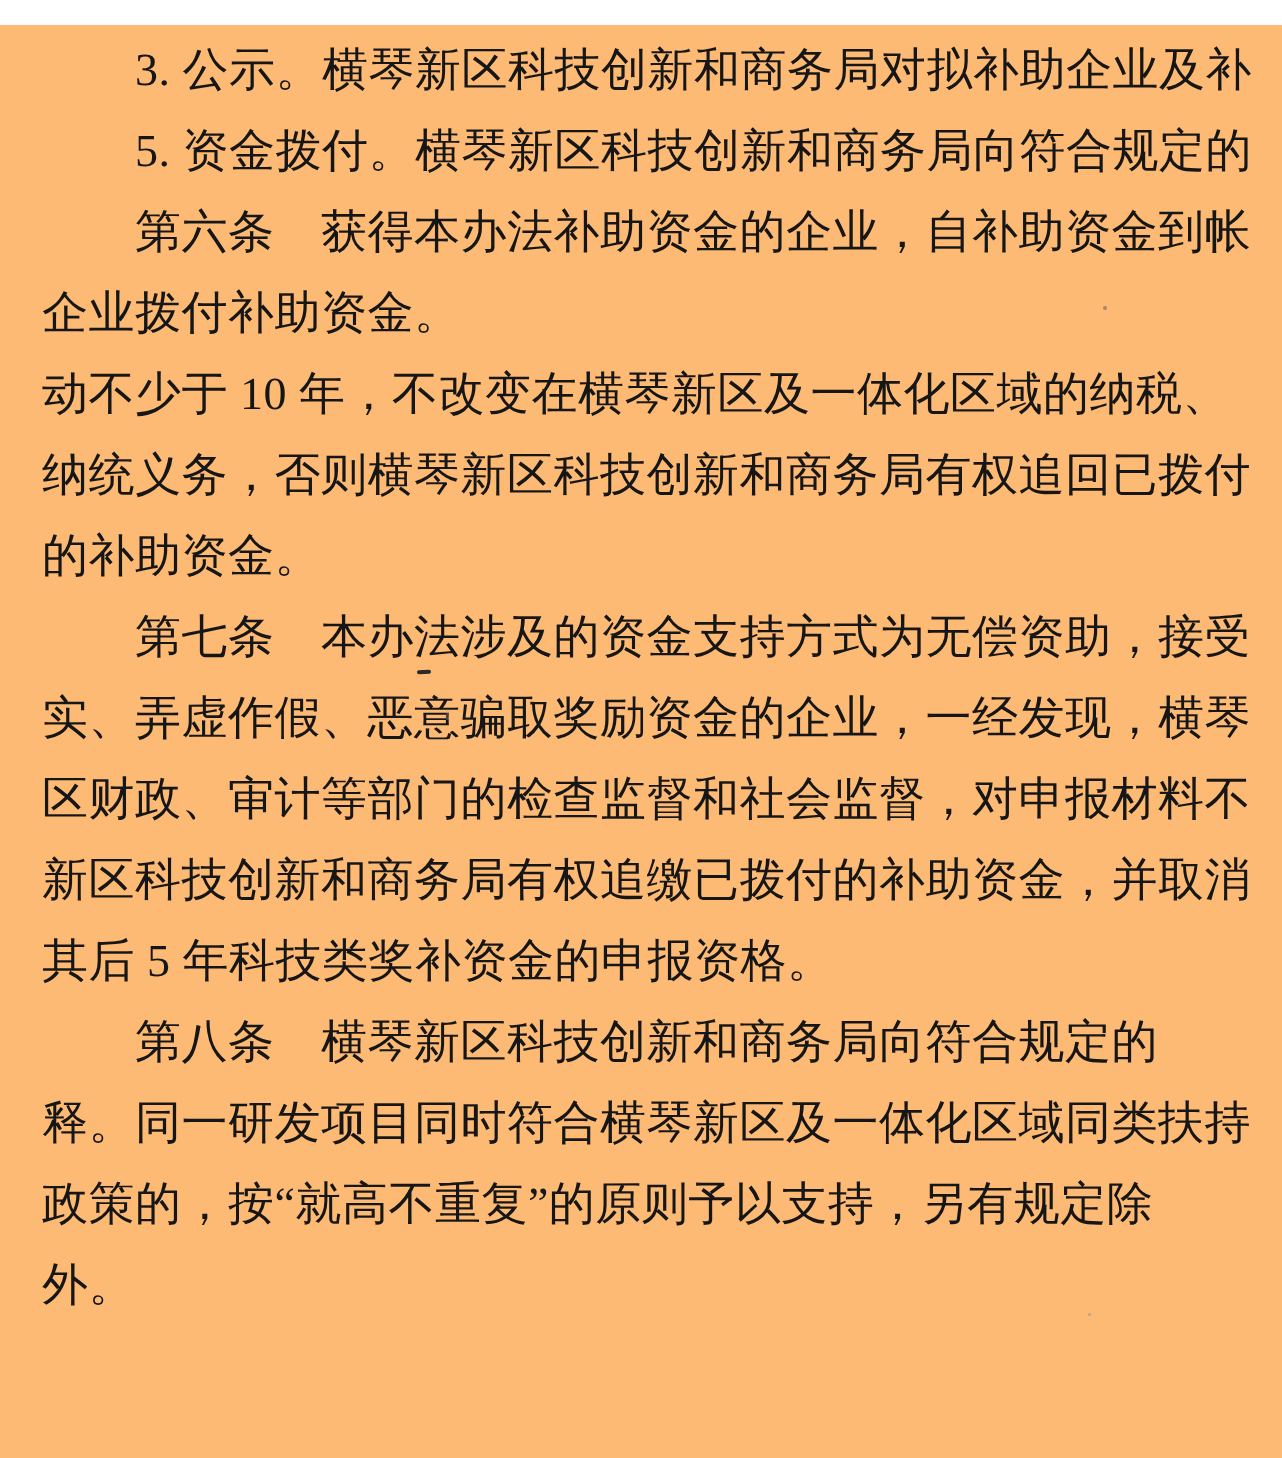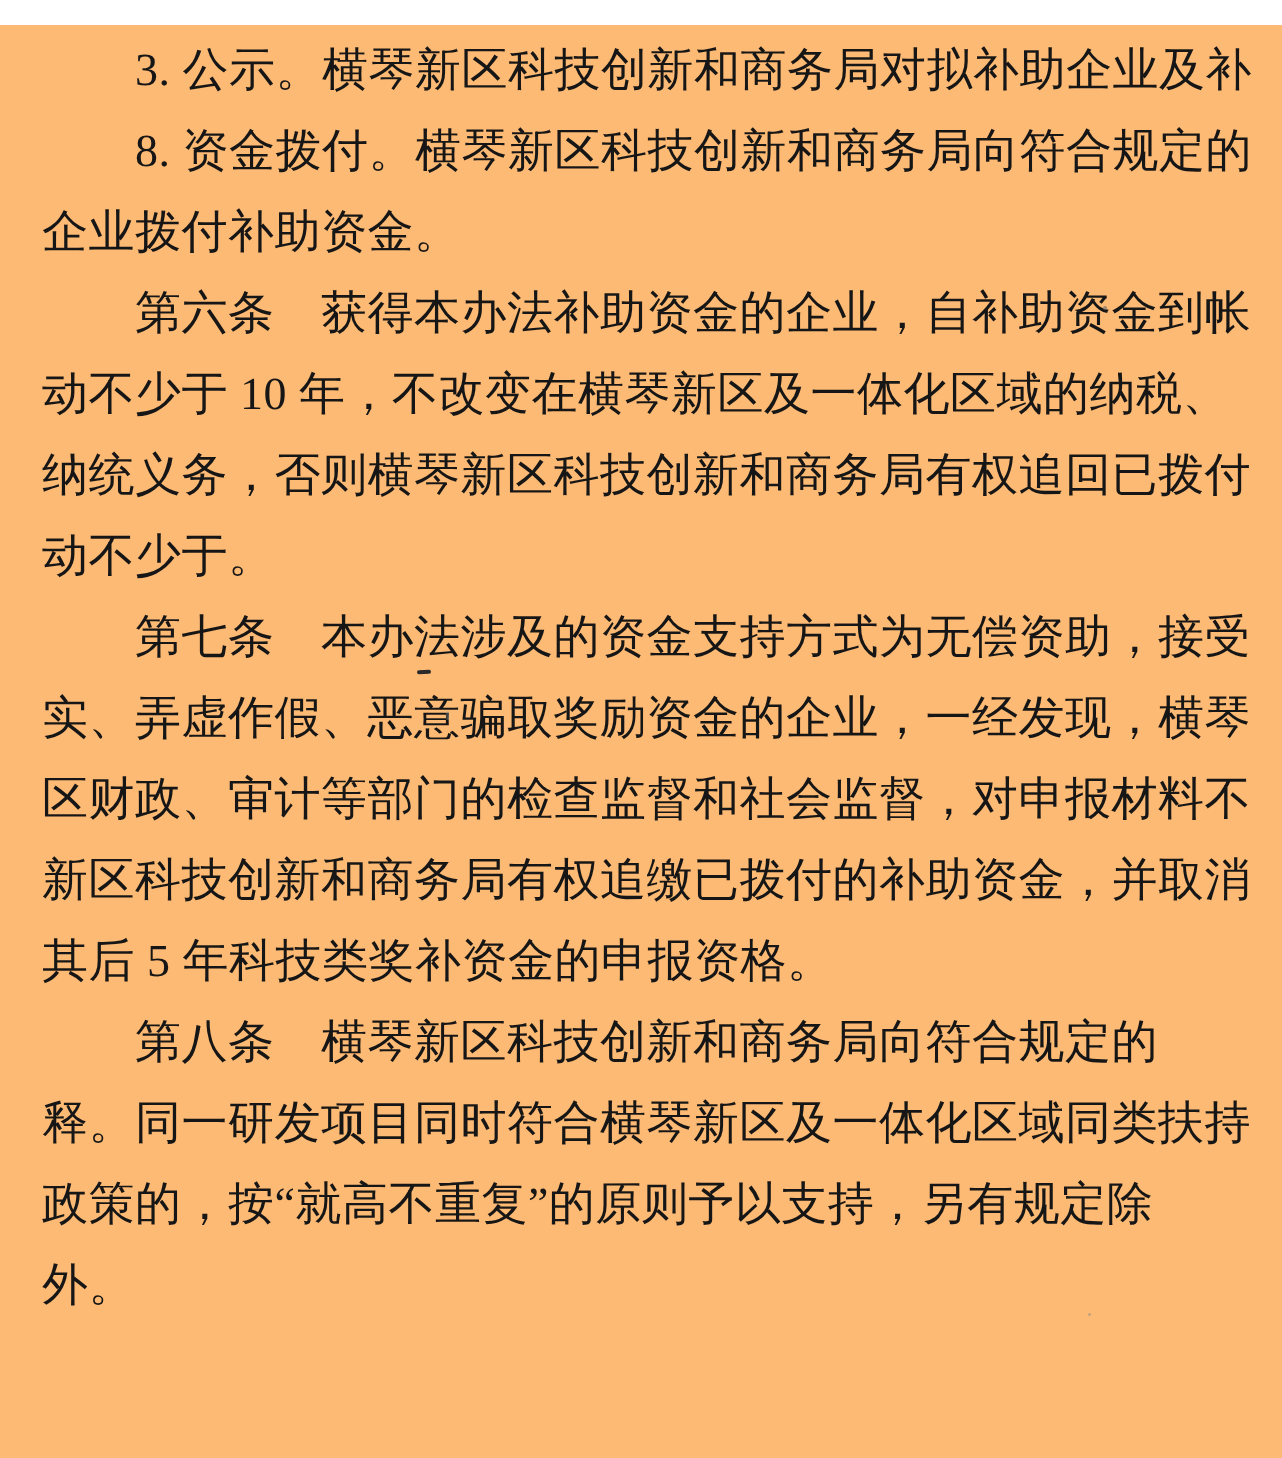--- a/index.html
+++ b/index.html
@@ -68,26 +68,26 @@
     background: #8a8a8a;
     border-radius: 50%;
     opacity: 0.5;
   }
 </style>
 </head>
 <body>
 
 <div class="page">
   <div class="line">　　3. 公示。横琴新区科技创新和商务局对拟补助企业及补</div>
-  <div class="line">　　8. 资金拨付。横琴新区科技创新和商务局向符合规定的</div>
+  <div class="line">　　5. 资金拨付。横琴新区科技创新和商务局向符合规定的</div>
+  <div class="line">　　第六条　获得本办法补助资金的企业，自补助资金到帐</div>
   <div class="line">企业拨付补助资金。</div>
-  <div class="line">　　第六条　获得本办法补助资金的企业，自补助资金到帐</div>
   <div class="line">动不少于 10 年，不改变在横琴新区及一体化区域的纳税、</div>
   <div class="line">纳统义务，否则横琴新区科技创新和商务局有权追回已拨付</div>
-  <div class="line">动不少于。</div>
+  <div class="line">的补助资金。</div>
   <div class="line">　　第七条　本办法涉及的资金支持方式为无偿资助，接受</div>
   <div class="line">实、弄虚作假、恶意骗取奖励资金的企业，一经发现，横琴</div>
   <div class="line">区财政、审计等部门的检查监督和社会监督，对申报材料不</div>
   <div class="line">新区科技创新和商务局有权追缴已拨付的补助资金，并取消</div>
   <div class="line">其后 5 年科技类奖补资金的申报资格。</div>
   <div class="line">　　第八条　横琴新区科技创新和商务局向符合规定的</div>
   <div class="line">释。同一研发项目同时符合横琴新区及一体化区域同类扶持</div>
   <div class="line">政策的，按“就高不重复”的原则予以支持，另有规定除</div>
   <div class="line">外。</div>
 

